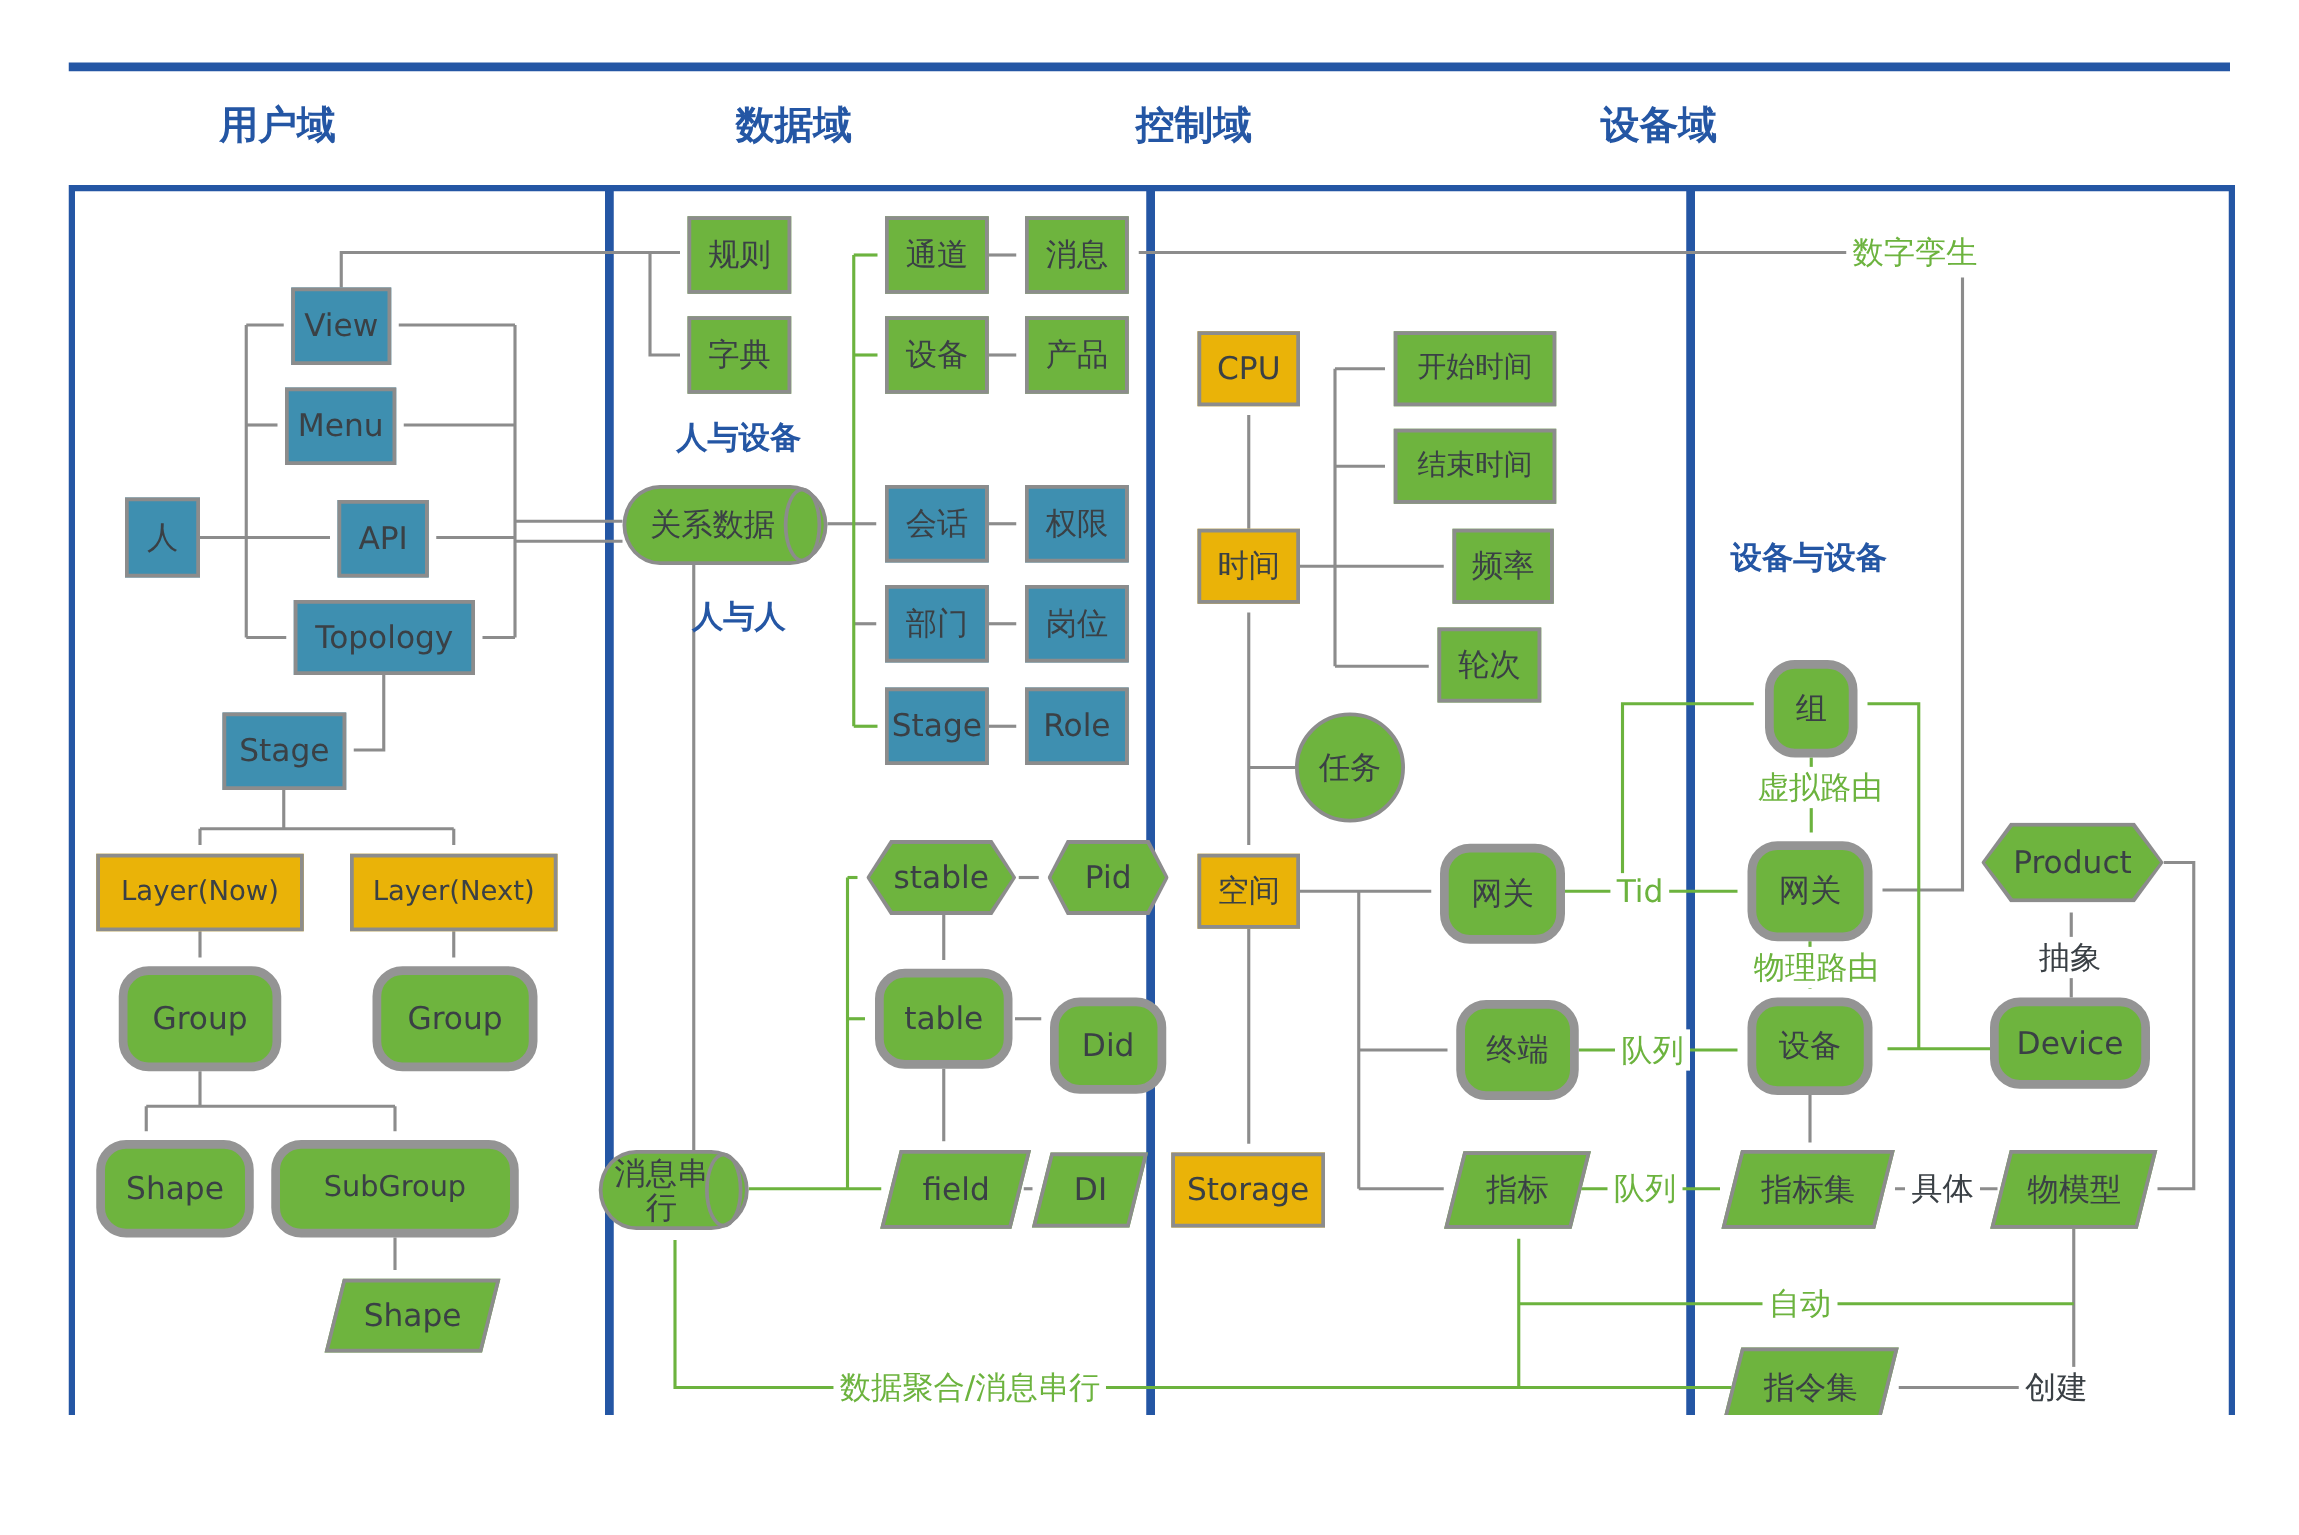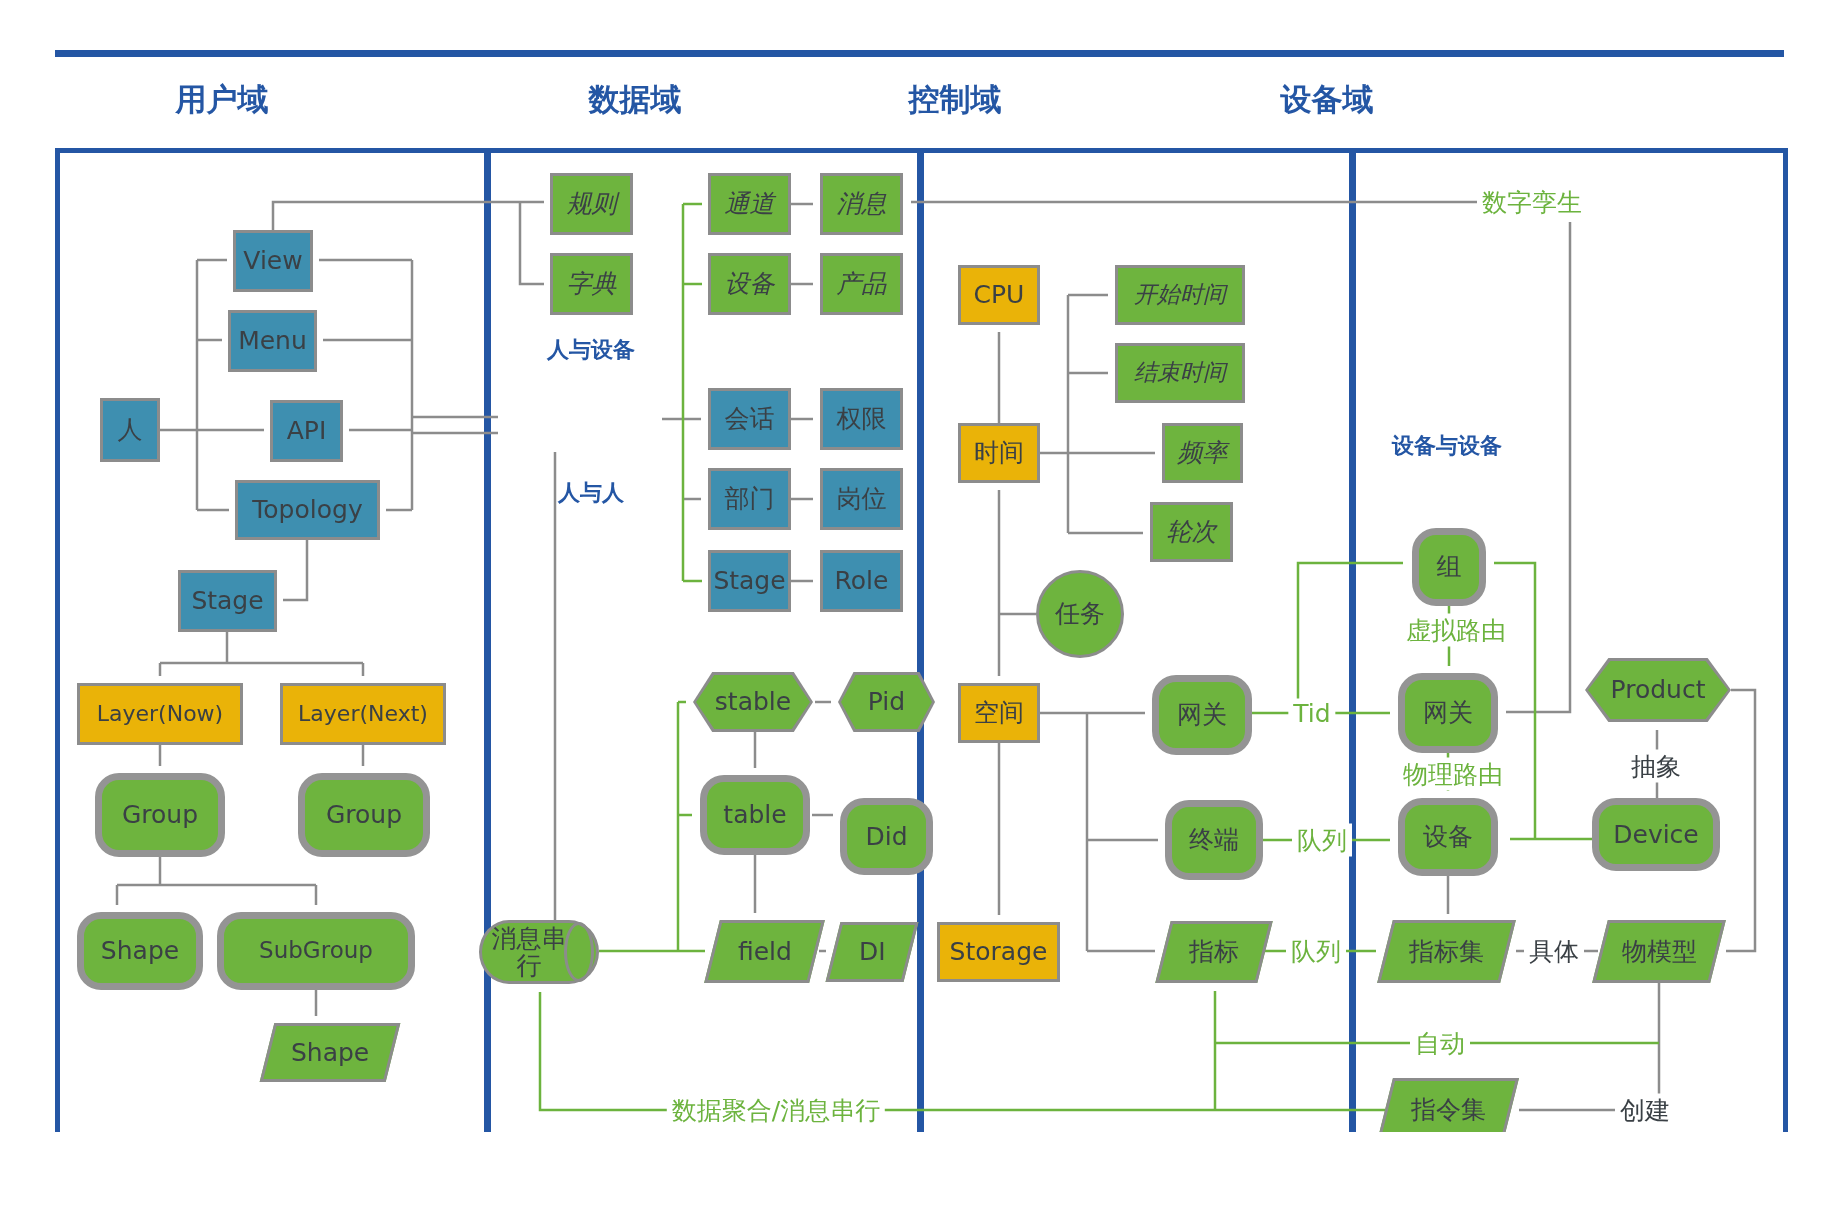--- a/index.html
+++ b/index.html
@@ -11,40 +11,40 @@
   .divider { position:absolute; top:148px; height:1020px; width:7px; background:#2456A4; }
 
   svg.wires { position:absolute; left:0; top:0; pointer-events:none; }
   svg.wires path { fill:none; }
   .gw { stroke:#8C8C8C; stroke-width:2.5; }
   .gn { stroke:#6CB33E; stroke-width:2.5; }
 
   .node { position:absolute; display:flex; align-items:center; justify-content:center;
           font-size:25px; color:#3A4045; box-sizing:border-box; text-align:center; line-height:1.1; }
   .teal  { background:#3E8FB0; border:3px solid #8C8C8C; }
-  .grect { background:#6EB43E; border:3px solid #8C8C8C;font-style:italic; }
+  .grect { background:#6EB43E; border:3px solid #8C8C8C; }
   .grayb { background:#eab308; border:3px solid #8C8C8C; }
   .badge { background:#6EB43E; border:7px solid #949494; border-radius:24px; }
   .circle{ background:#6EB43E; border:3px solid #8C8C8C; border-radius:50%; }
   .cyl   { background:#6EB43E; border:3px solid #8C8C8C; border-radius:30px/50%; padding-right:20px; }
   .cyl::after { content:""; position:absolute; right:2px; top:-1px; bottom:-1px; width:30px;
                 border:3px solid #8C8C8C; border-radius:50%; box-sizing:border-box; }
   .para  { background:#6EB43E; border:3px solid #8C8C8C; transform:skewX(-14deg); }
   .para > .lbl { transform:skewX(14deg); display:block; }
   .hex   { background:transparent; border:none; }
   .hex::before { content:""; position:absolute; inset:0; background:#8C8C8C;
                  clip-path:polygon(16% 0,84% 0,100% 50%,84% 100%,16% 100%,0 50%); }
   .hex::after  { content:""; position:absolute; inset:3px; background:#6EB43E;
                  clip-path:polygon(16% 0,84% 0,100% 50%,84% 100%,0% 50%,16% 100%,0 50%);
                  clip-path:polygon(16% 0,84% 0,100% 50%,84% 100%,16% 100%,0 50%); }
   .hex > .lbl { position:relative; z-index:1; }
   .f22 { font-size:22px; } .f23 { font-size:23px; }
 
   .hdr { position:absolute; transform:translate(-50%,-50%); font-weight:bold; font-size:31px; color:#2456A4; white-space:nowrap; }
-  .sec { position:absolute; transform:translate(-50%,-50%); font-weight:bold; font-size:22px; color:#2456A4; white-space:nowrap; }
+  .sec { position:absolute; transform:translate(-50%,-50%); font-weight:bold; font-size:25px; color:#2456A4; white-space:nowrap; }
   .elb { position:absolute; transform:translate(-50%,-50%); font-size:25px; color:#6CB33E;
          background:#fff; padding:0 5px; white-space:nowrap; z-index:5; }
   .elb.dark { color:#3A4045; }
 </style>
 </head>
 <body>
 
 <div class="canvas">
 
   <div class="toprule"></div>
@@ -165,20 +165,21 @@
   <div class="node badge" style="left:95px;top:773px;width:130px;height:84px">Group</div>
   <div class="node badge" style="left:298px;top:773px;width:132px;height:84px">Group</div>
   <div class="node badge" style="left:77px;top:912px;width:126px;height:78px">Shape</div>
   <div class="node badge f23" style="left:217px;top:912px;width:198px;height:78px">SubGroup</div>
   <div class="node para" style="left:267px;top:1023px;width:126px;height:59px">
       <span class="lbl">Shape</span>
     </div>
 
   <div class="node grect" style="left:550px;top:173px;width:83px;height:62px">规则</div>
   <div class="node grect" style="left:550px;top:253px;width:83px;height:62px">字典</div>
+  <div class="node cyl" style="left:498px;top:388px;width:164px;height:64px">关系数据</div>
   <div class="node grect" style="left:708px;top:173px;width:83px;height:62px">通道</div>
   <div class="node grect" style="left:820px;top:173px;width:83px;height:62px">消息</div>
   <div class="node grect" style="left:708px;top:253px;width:83px;height:62px">设备</div>
   <div class="node grect" style="left:820px;top:253px;width:83px;height:62px">产品</div>
   <div class="node teal" style="left:708px;top:388px;width:83px;height:62px">会话</div>
   <div class="node teal" style="left:820px;top:388px;width:83px;height:62px">权限</div>
   <div class="node teal" style="left:708px;top:468px;width:83px;height:62px">部门</div>
   <div class="node teal" style="left:820px;top:468px;width:83px;height:62px">岗位</div>
   <div class="node teal" style="left:708px;top:550px;width:83px;height:62px">Stage</div>
   <div class="node teal" style="left:820px;top:550px;width:83px;height:62px">Role</div>

